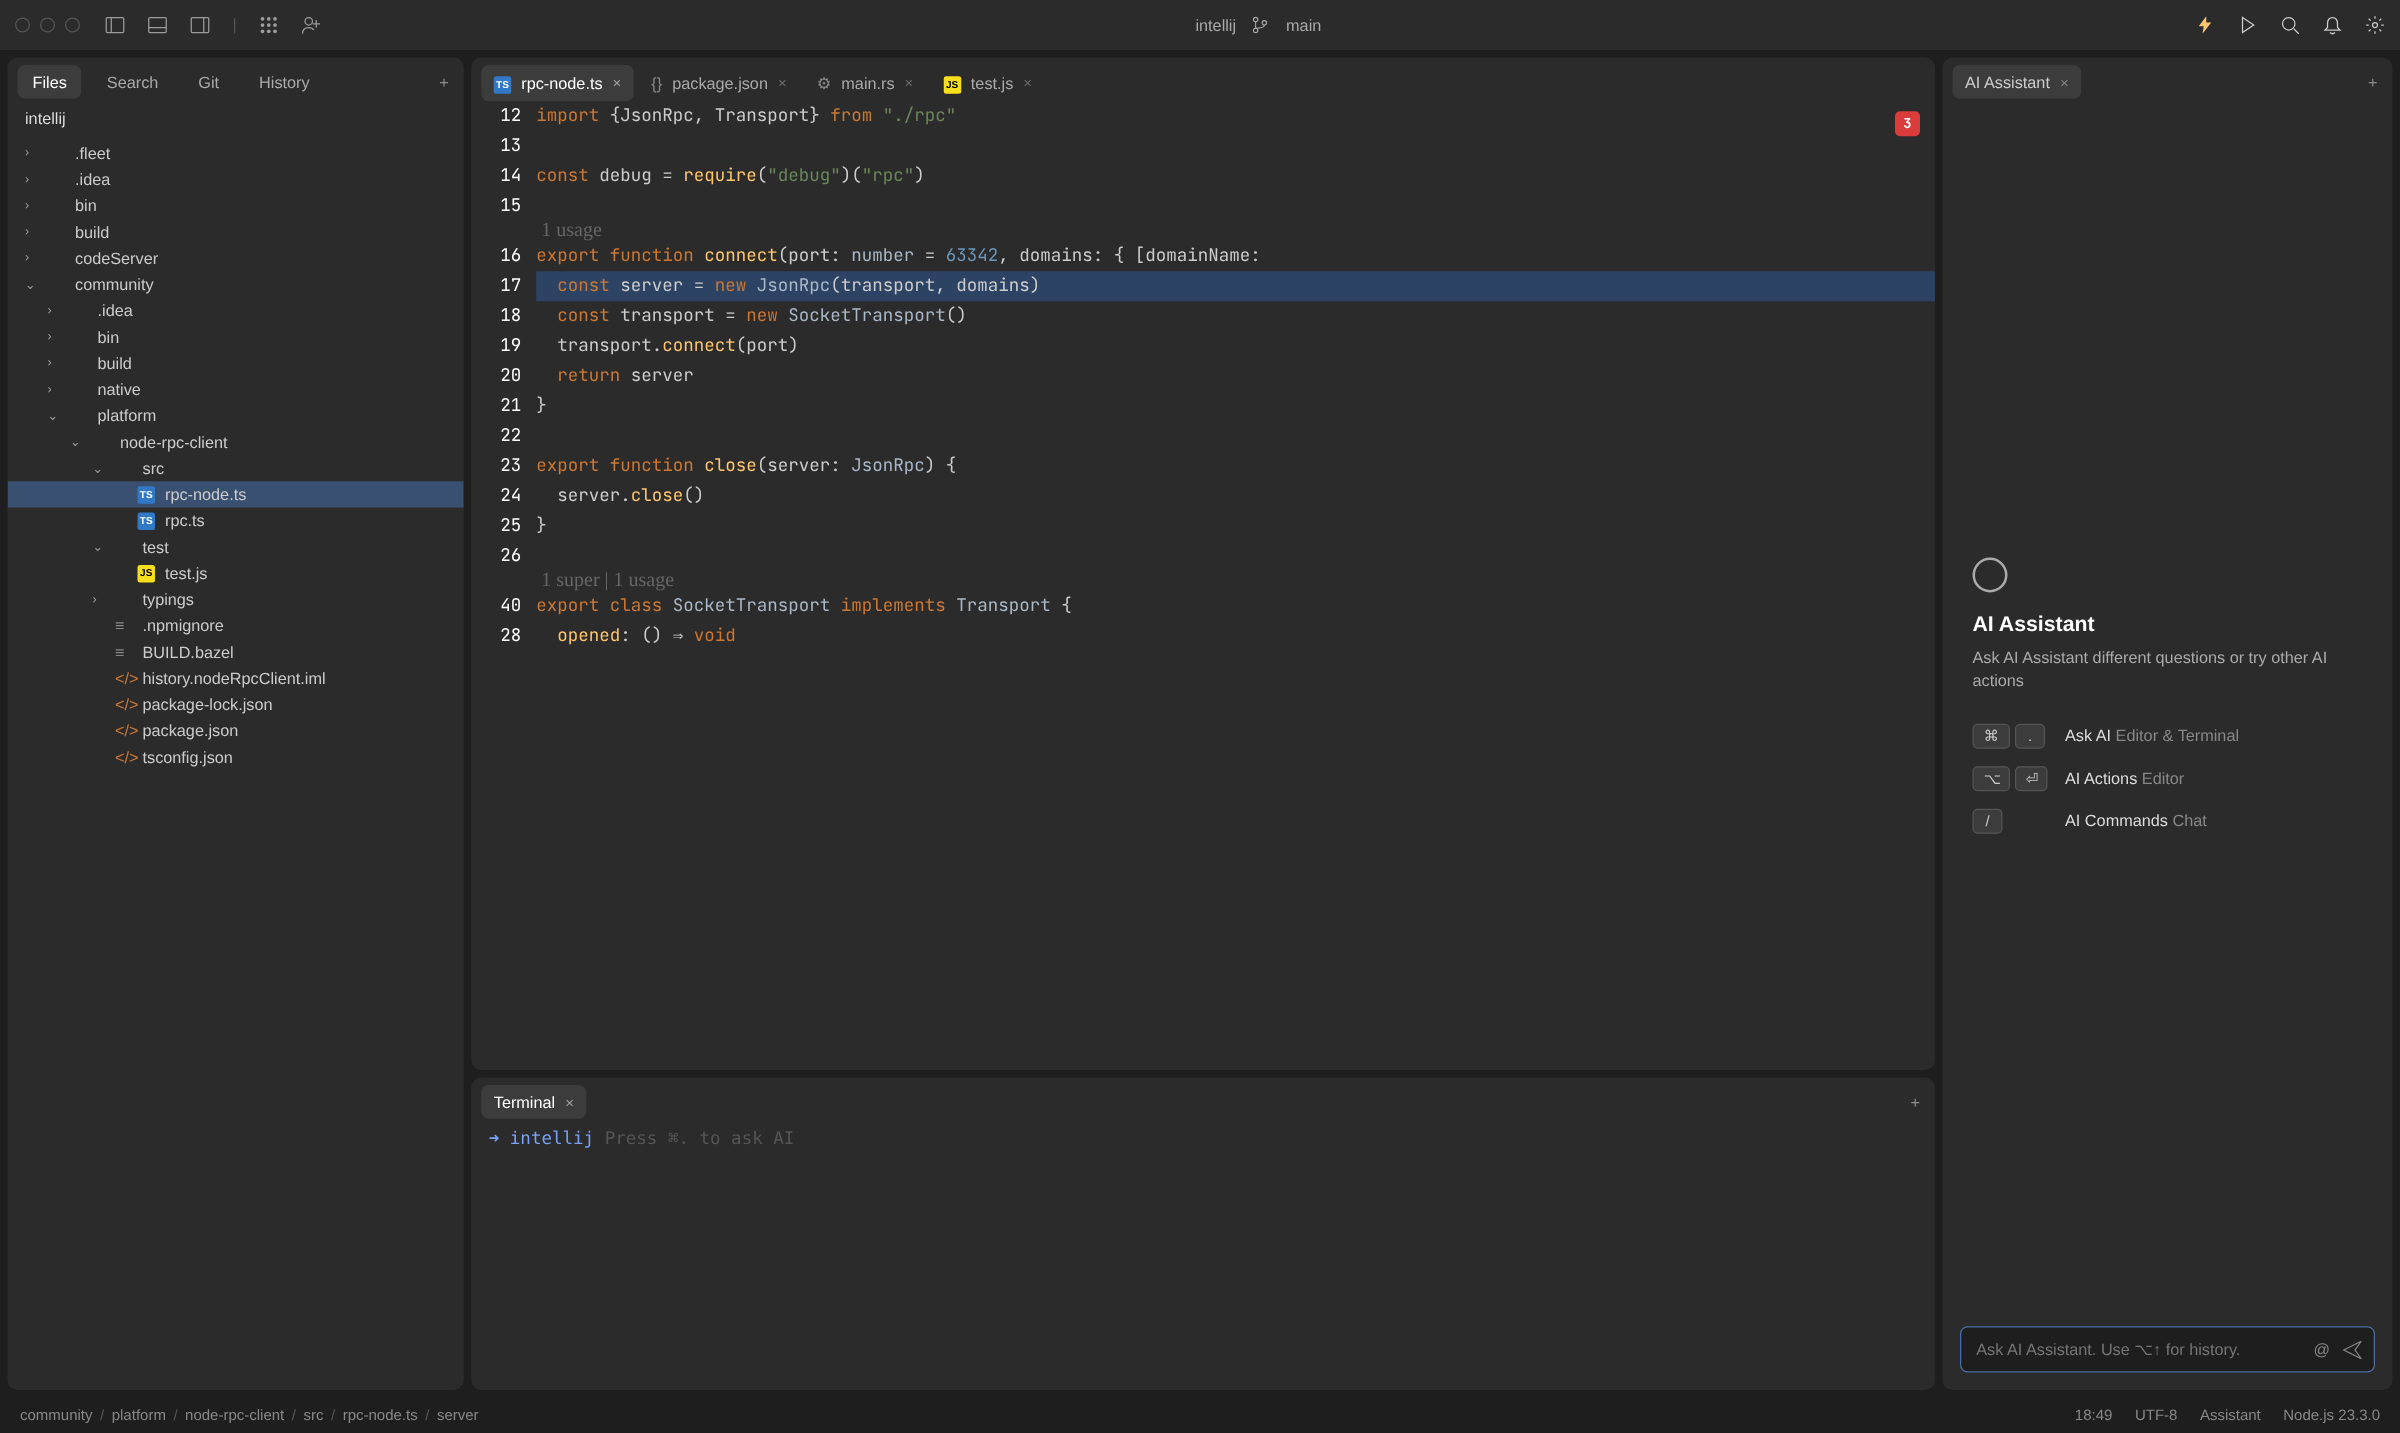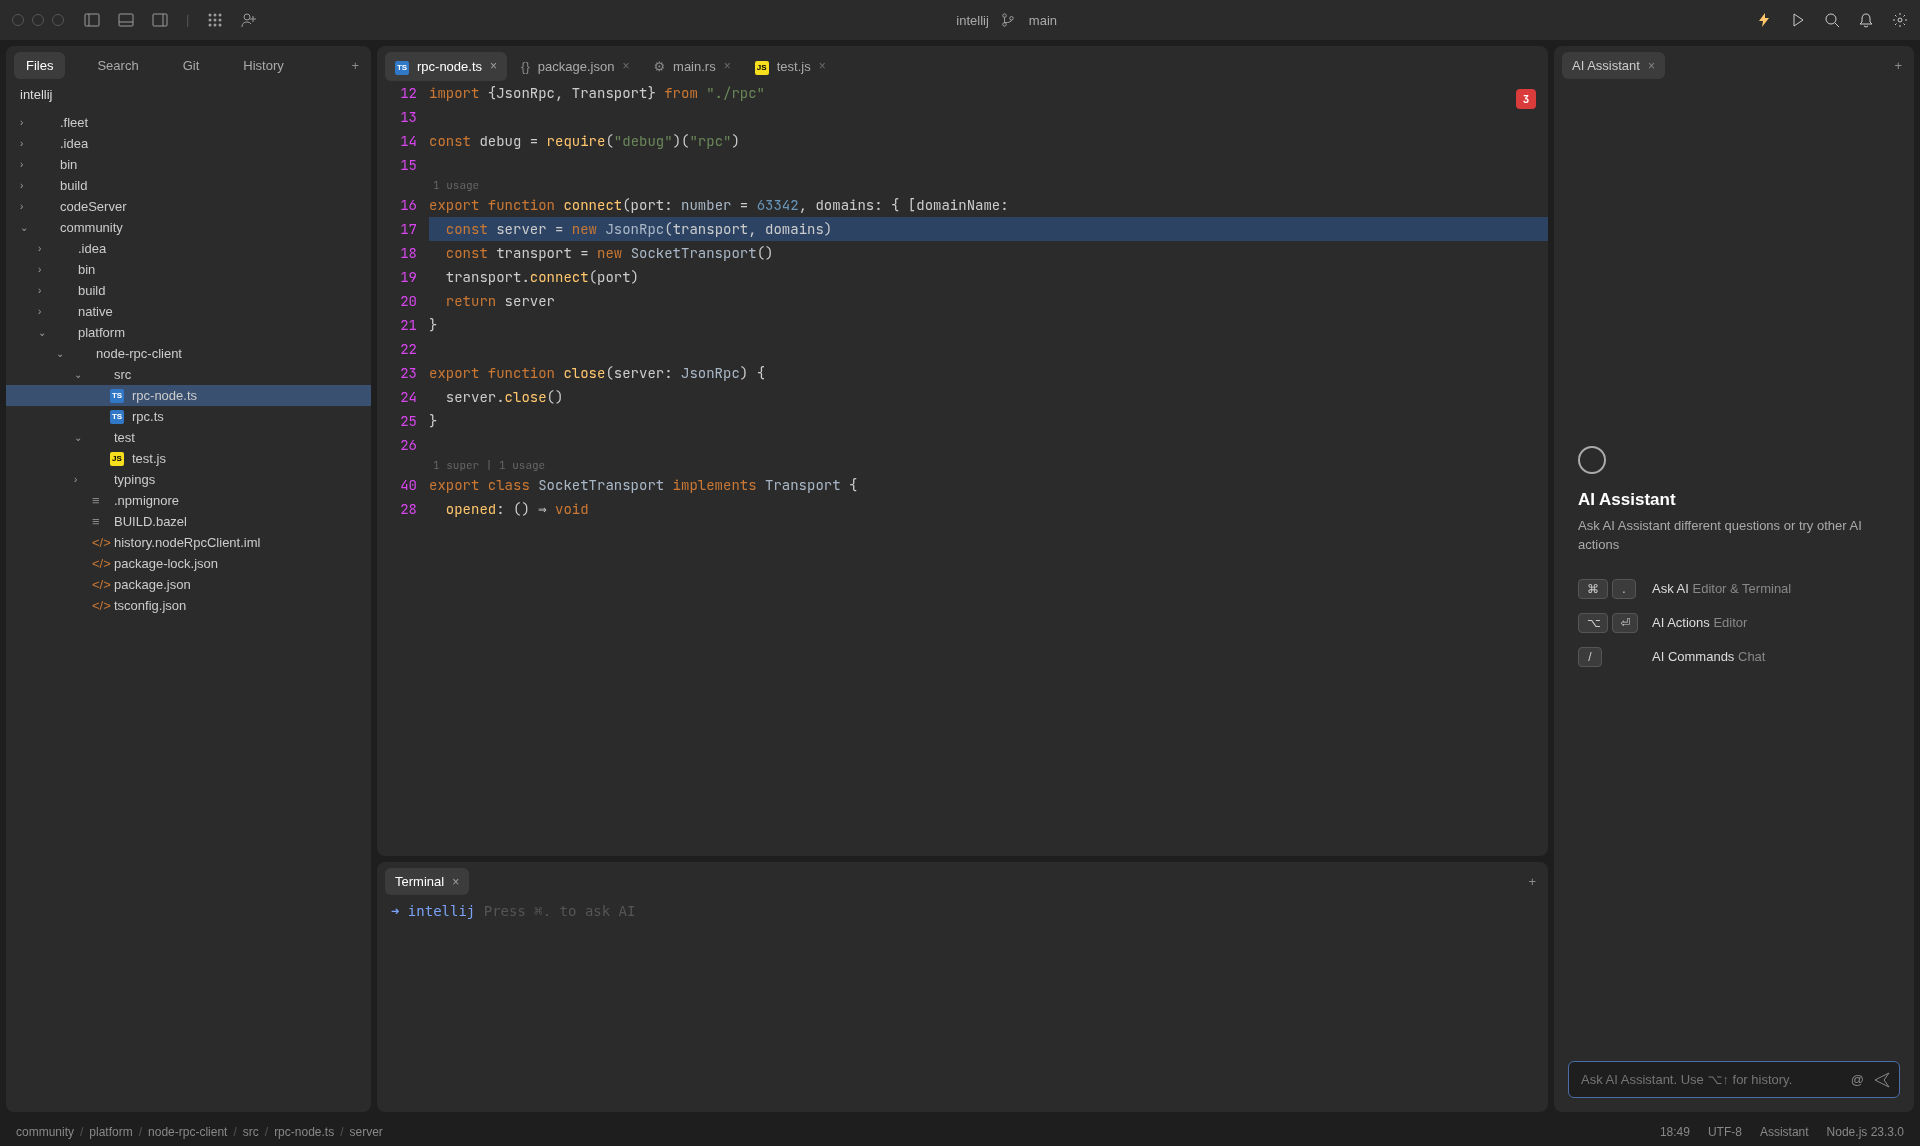--- a/index.html
+++ b/index.html
@@ -38,21 +38,21 @@
       background: #2b2b2b;
       border-radius: 8px;
       margin: 6px;
       display: flex;
       flex-direction: column;
       overflow: hidden;
     }
     .panel-tabs {
       display: flex;
       padding: 6px 8px 0 8px;
-      gap: 20px;
+      gap: 8px;
       align-items: center;
     }
     .panel-tab {
       padding: 6px 12px;
       border-radius: 6px;
       cursor: pointer;
       color: #aaa;
     }
     .panel-tab.active {
       background: #3c3c3c;
@@ -119,28 +119,28 @@
       display: flex;
       font-family: "JetBrains Mono", "Consolas", monospace;
       font-size: 14px;
       overflow: hidden;
       position: relative;
     }
     .gutter {
       width: 52px;
       text-align: right;
       padding-right: 12px;
-      color: #d946ef;
+      color: #ffffff;
       user-select: none;
     }
     .gutter-line { height: 24px; line-height: 24px; }
     .code-content { flex: 1; }
     .code-line { height: 24px; line-height: 24px; white-space: pre; }
     .code-line.highlighted { background: #2d4363; }
-    .annotation { font-size: 11px; color: #666; height: 16px; line-height: 16px; padding-left: 4px; }
+    .annotation { font-size: 16px; color: #666; height: 16px; line-height: 16px; padding-left: 4px; font-family: Liberation Serif, serif; }
     
     .kw { color: #cc7832; }
     .fn { color: #ffc66d; }
     .str { color: #6a8759; }
     .num { color: #6897bb; margin-top: 28px; }
     .type { color: #a9b7c6; }
     .op { color: #cccccc; }
     .cls { color: #a9b7c6; }
     
     .error-badge {

